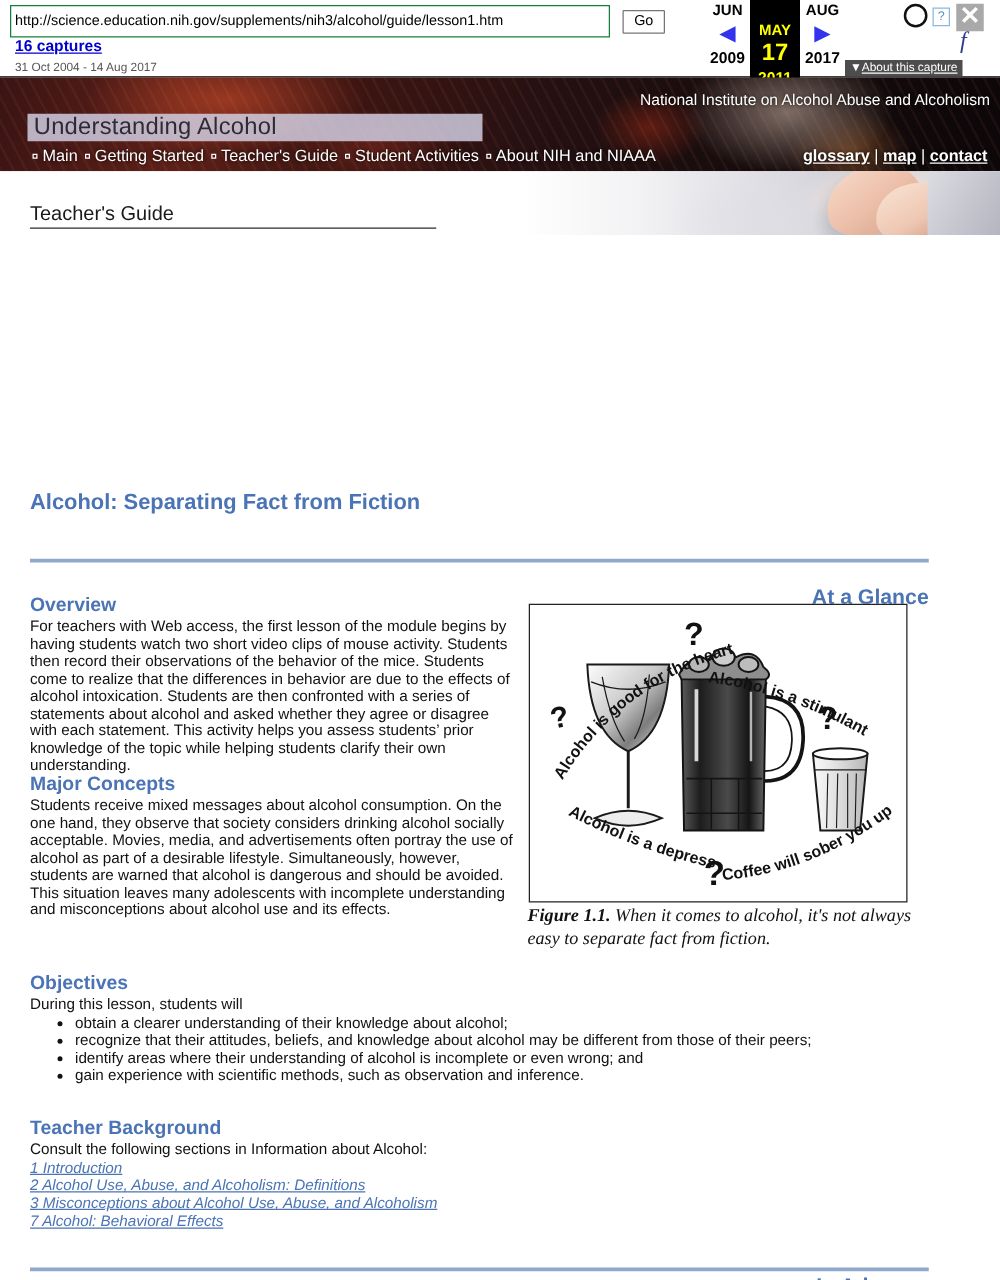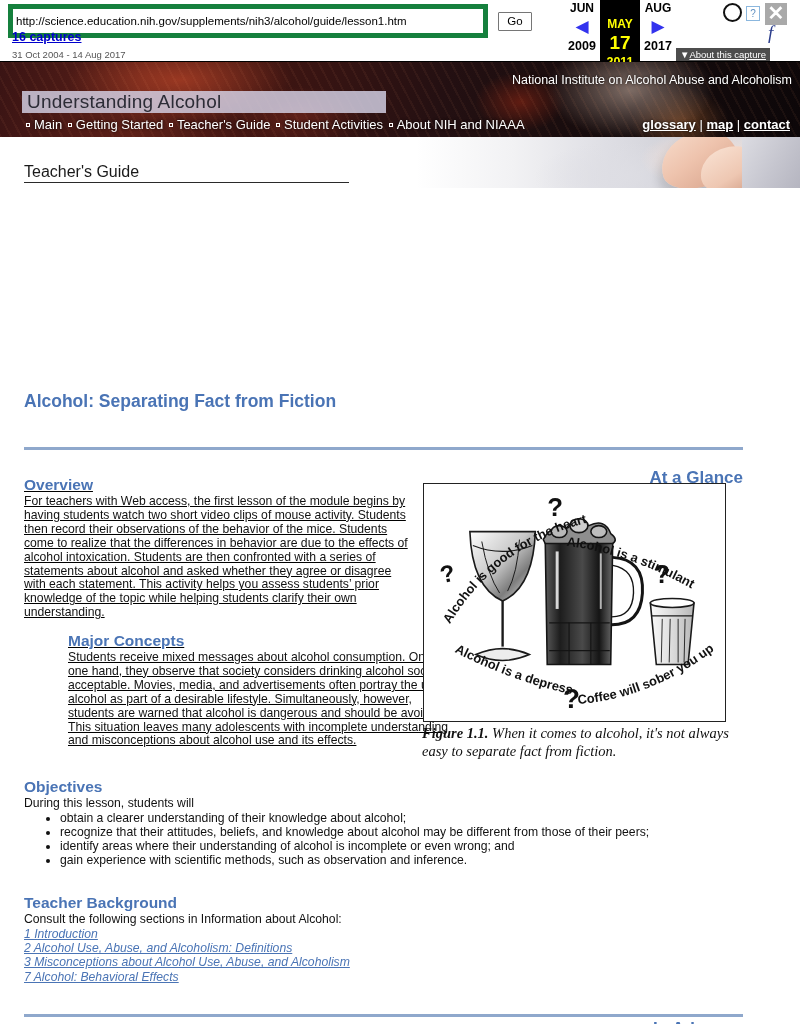--- a/index.html
+++ b/index.html
@@ -29,21 +29,21 @@
     left: 8px; top: 4px;
     display: flex;
     align-items: center;
   }
   .wb-url {
     width: 480px;
     height: 17px;
     font-family: "Liberation Sans", sans-serif;
     font-size: 11.5px;
     padding: 12px 3px;
-    border: 5px solid #15803d;
+    border: 1px solid #15803d;
     box-sizing: border-box;
     background: #fff;
     color: #000;
   }
   .wb-go {
     margin-left: 10px;
     height: 19px;
     min-width: 34px;
     font-size: 11.5px;
     font-family: "Liberation Sans", sans-serif;
@@ -329,21 +329,20 @@
   p.body, .body {
     font-size: 12.2px;
     line-height: 13.9px;
     color: #111;
     margin: 0;
   }
   .col-left {
     position: absolute;
     left: 24px;
     width: 387px;
-    text-decoration: underline;
   }
   .figure-box {
     position: absolute;
     left: 423px; top: 295px;
     width: 303px; height: 239px;
     border: 1px solid #222;
     background: #ffffff;
     box-sizing: border-box;
     overflow: hidden;
   }
@@ -457,21 +456,21 @@
     </div>
 
     <div class="hr-blue" style="left:24px; top:259px; width:719px;"></div>
     <div class="section-label" style="left:24px; top:280px; width:719px;">At a Glance</div>
 
     <div class="col-left" style="top:287px;">
       <h3 class="h-blue">Overview</h3>
       <p class="body">For teachers with Web access, the first lesson of the module begins by having students watch two short video clips of mouse activity. Students then record their observations of the behavior of the mice. Students come to realize that the differences in behavior are due to the effects of alcohol intoxication. Students are then confronted with a series of statements about alcohol and asked whether they agree or disagree with each statement. This activity helps you assess students’ prior knowledge of the topic while helping students clarify their own understanding.</p>
     </div>
 
-    <div class="col-left" style="top:443px;margin-left:44px;">
+    <div class="col-left" style="top:430px;">
       <h3 class="h-blue">Major Concepts</h3>
       <p class="body">Students receive mixed messages about alcohol consumption. On the one hand, they observe that society considers drinking alcohol socially acceptable. Movies, media, and advertisements often portray the use of alcohol as part of a desirable lifestyle. Simultaneously, however, students are warned that alcohol is dangerous and should be avoided. This situation leaves many adolescents with incomplete understanding and misconceptions about alcohol use and its effects.</p>
     </div>
 
     <div class="figure-box">
       <svg class="fig-svg" viewBox="0 0 303 239" xmlns="http://www.w3.org/2000/svg" aria-hidden="true">
         <defs>
           <path id="arcTL" d="M 22,148 Q 70,62 168,38"></path>
           <path id="arcTR" d="M 140,62 Q 215,70 290,118"></path>
           <path id="arcBL" d="M 28,168 Q 85,198 148,212"></path>

